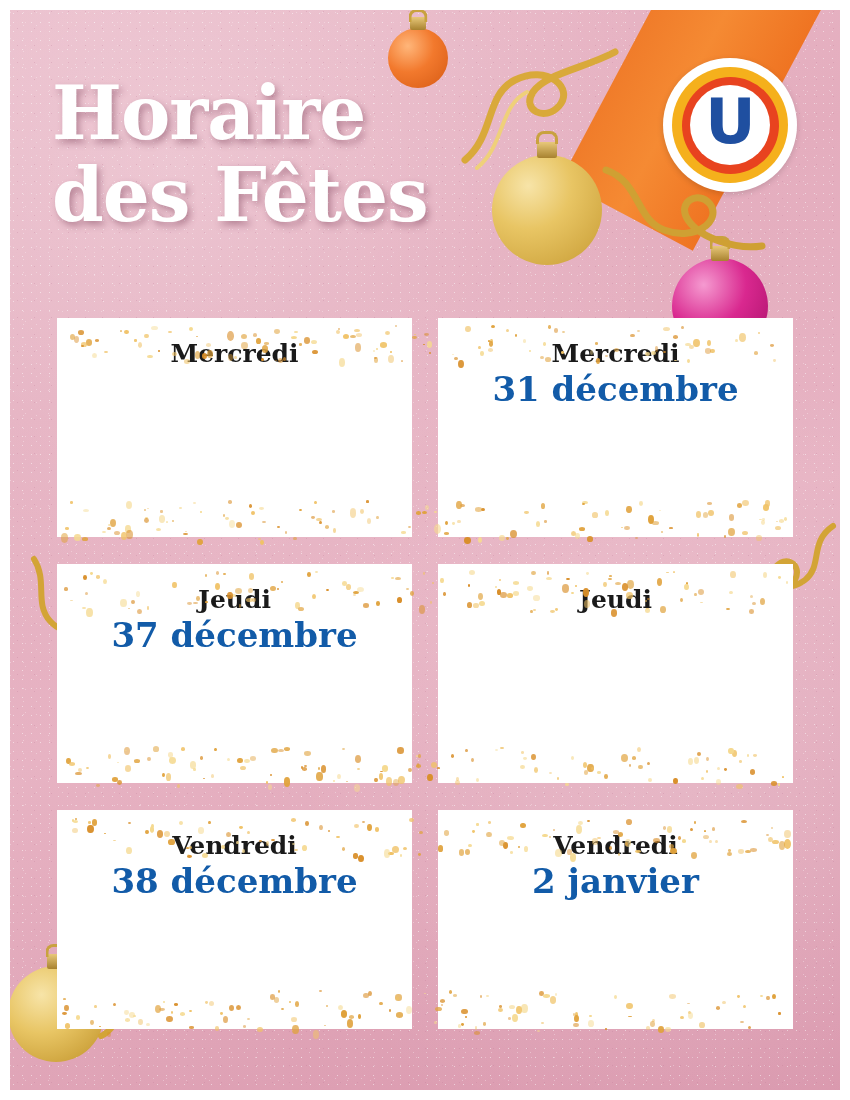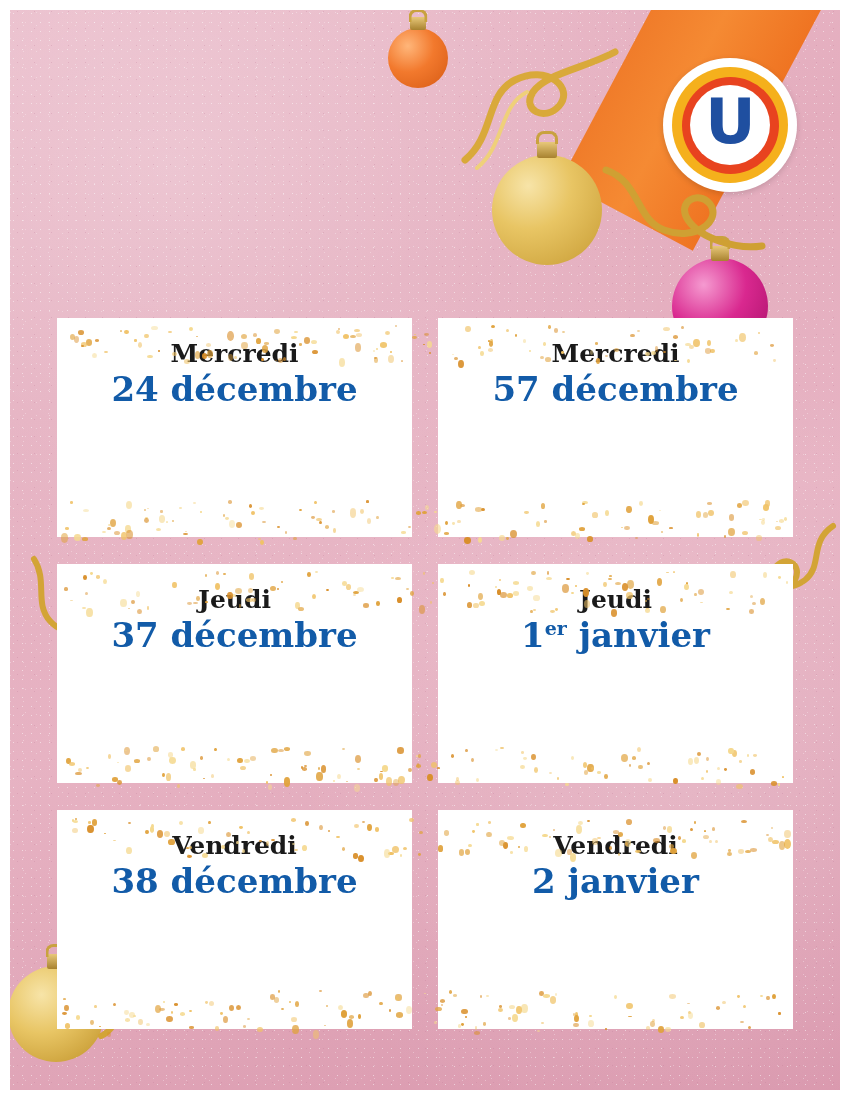--- a/index.html
+++ b/index.html
@@ -296,44 +296,43 @@
   <div class="logo">
     <div class="logo-ring">
       <div class="logo-inner">
         <div class="logo-core">
           <span class="logo-letter">U</span>
         </div>
       </div>
     </div>
   </div>
 
+  <div class="title">
+    <span>Horaire</span>
+    <span class="line2">des Fêtes</span>
+  </div>
 
   <div class="grid">
 
     <div class="card">
       <div class="card-day">Mercredi</div>
-      <div class="card-date">24 décembre</div>
     </div>
 
     <div class="card">
       <div class="card-day">Mercredi</div>
-      <div class="card-date">57 décembre</div>
+      <div class="card-date">31 décembre</div>
     </div>
 
     <div class="card">
       <div class="card-day">Jeudi</div>
       <div class="card-date">37 décembre</div>
     </div>
 
     <div class="card">
       <div class="card-day">Jeudi</div>
-      <div class="card-date">
-        <span>1</span><sup>er</sup>
-        <span>janvier</span>
-      </div>
     </div>
 
     <div class="card">
       <div class="card-day">Vendredi</div>
       <div class="card-date">38 décembre</div>
     </div>
 
     <div class="card">
       <div class="card-day">Vendredi</div>
       <div class="card-date">2 janvier</div>

